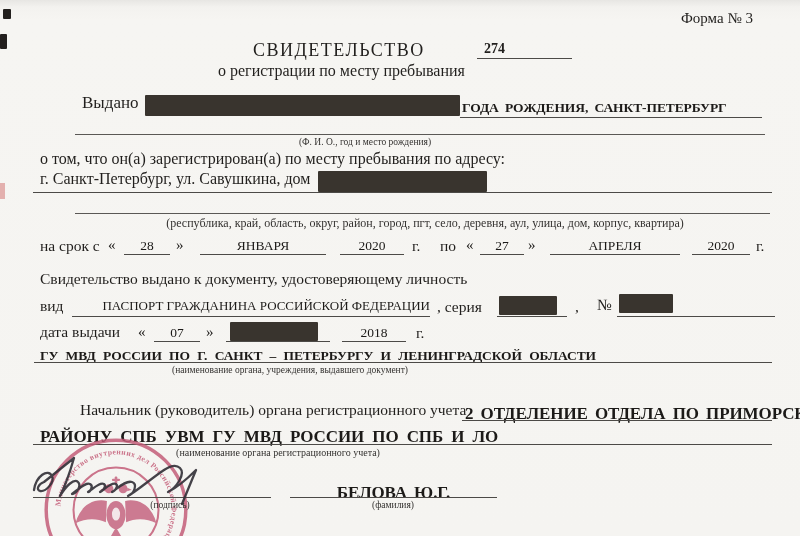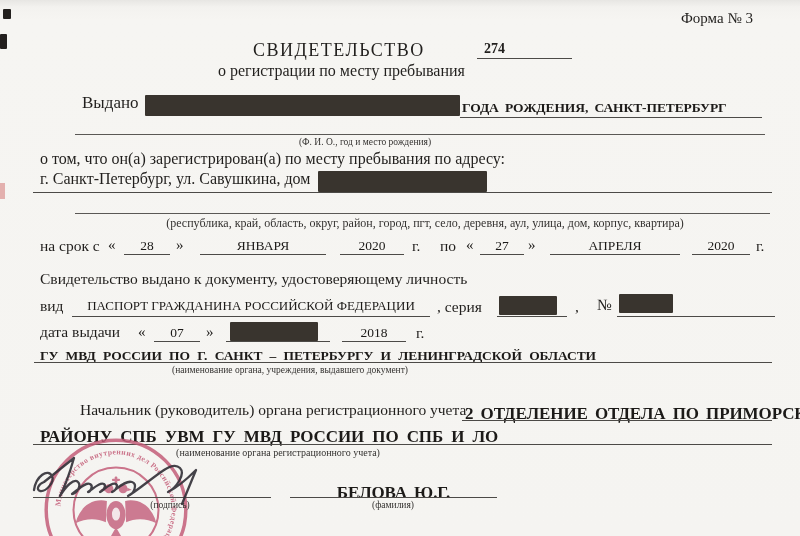--- a/index.html
+++ b/index.html
@@ -61,21 +61,21 @@
   <div class="abs qm" style="left:466px;top:237px;">«</div>
   <div class="cell" style="left:480px;top:236px;width:44px;height:18px;"><span>27</span></div>
   <div class="abs qm" style="left:528px;top:237px;">»</div>
   <div class="cell" style="left:550px;top:236px;width:130px;height:18px;"><span>АПРЕЛЯ</span></div>
   <div class="cell" style="left:692px;top:236px;width:58px;height:18px;"><span>2020</span></div>
   <div class="abs t" style="left:756px;top:237px;">г.</div>
 
   <div class="abs t" style="left:40px;top:270px;">Свидетельство выдано к документу, удостоверяющему личность</div>
 
   <div class="abs t" style="left:40px;top:297px;">вид</div>
-  <div class="cell" style="left:72px;top:296px;width:358px;height:20px;"><span style="font-size:13px;">ПАСПОРТ ГРАЖДАНИНА РОССИЙСКОЙ ФЕДЕРАЦИИ</span></div>
+  <div class="cell" style="left:72px;top:296px;width:358px;height:20px;text-align:right;"><span style="font-size:13px;">ПАСПОРТ ГРАЖДАНИНА РОССИЙСКОЙ ФЕДЕРАЦИИ</span></div>
   <div class="abs t" style="left:437px;top:298px;">, серия</div>
   <div class="line" style="left:497px;top:316px;width:70px;"></div>
   <div class="bar" style="left:499px;top:296px;width:58px;height:19px;"></div>
   <div class="abs t" style="left:575px;top:298px;">,</div>
   <div class="abs t" style="left:597px;top:296px;">№</div>
   <div class="line" style="left:617px;top:316px;width:158px;"></div>
   <div class="bar" style="left:619px;top:294px;width:54px;height:19px;"></div>
 
   <div class="abs t" style="left:40px;top:323px;">дата выдачи</div>
   <div class="abs qm" style="left:138px;top:324px;">«</div>

